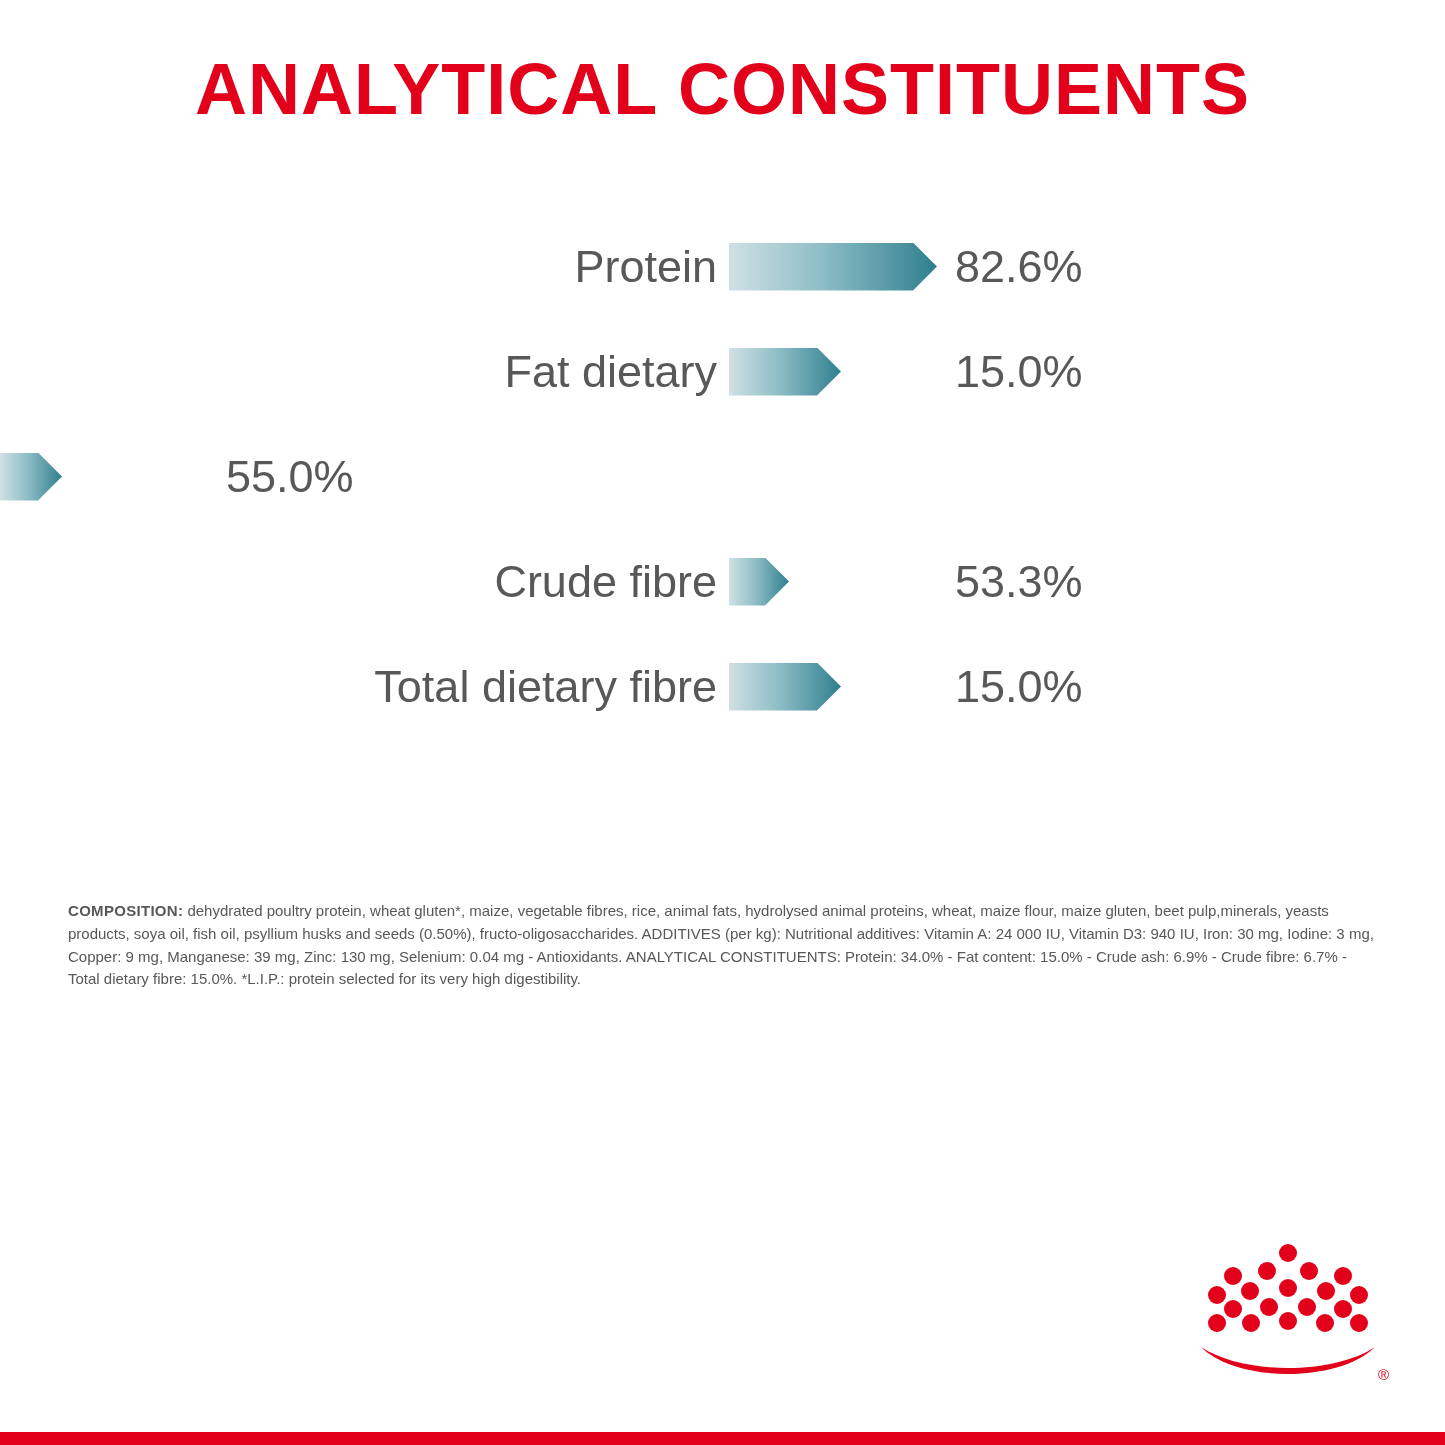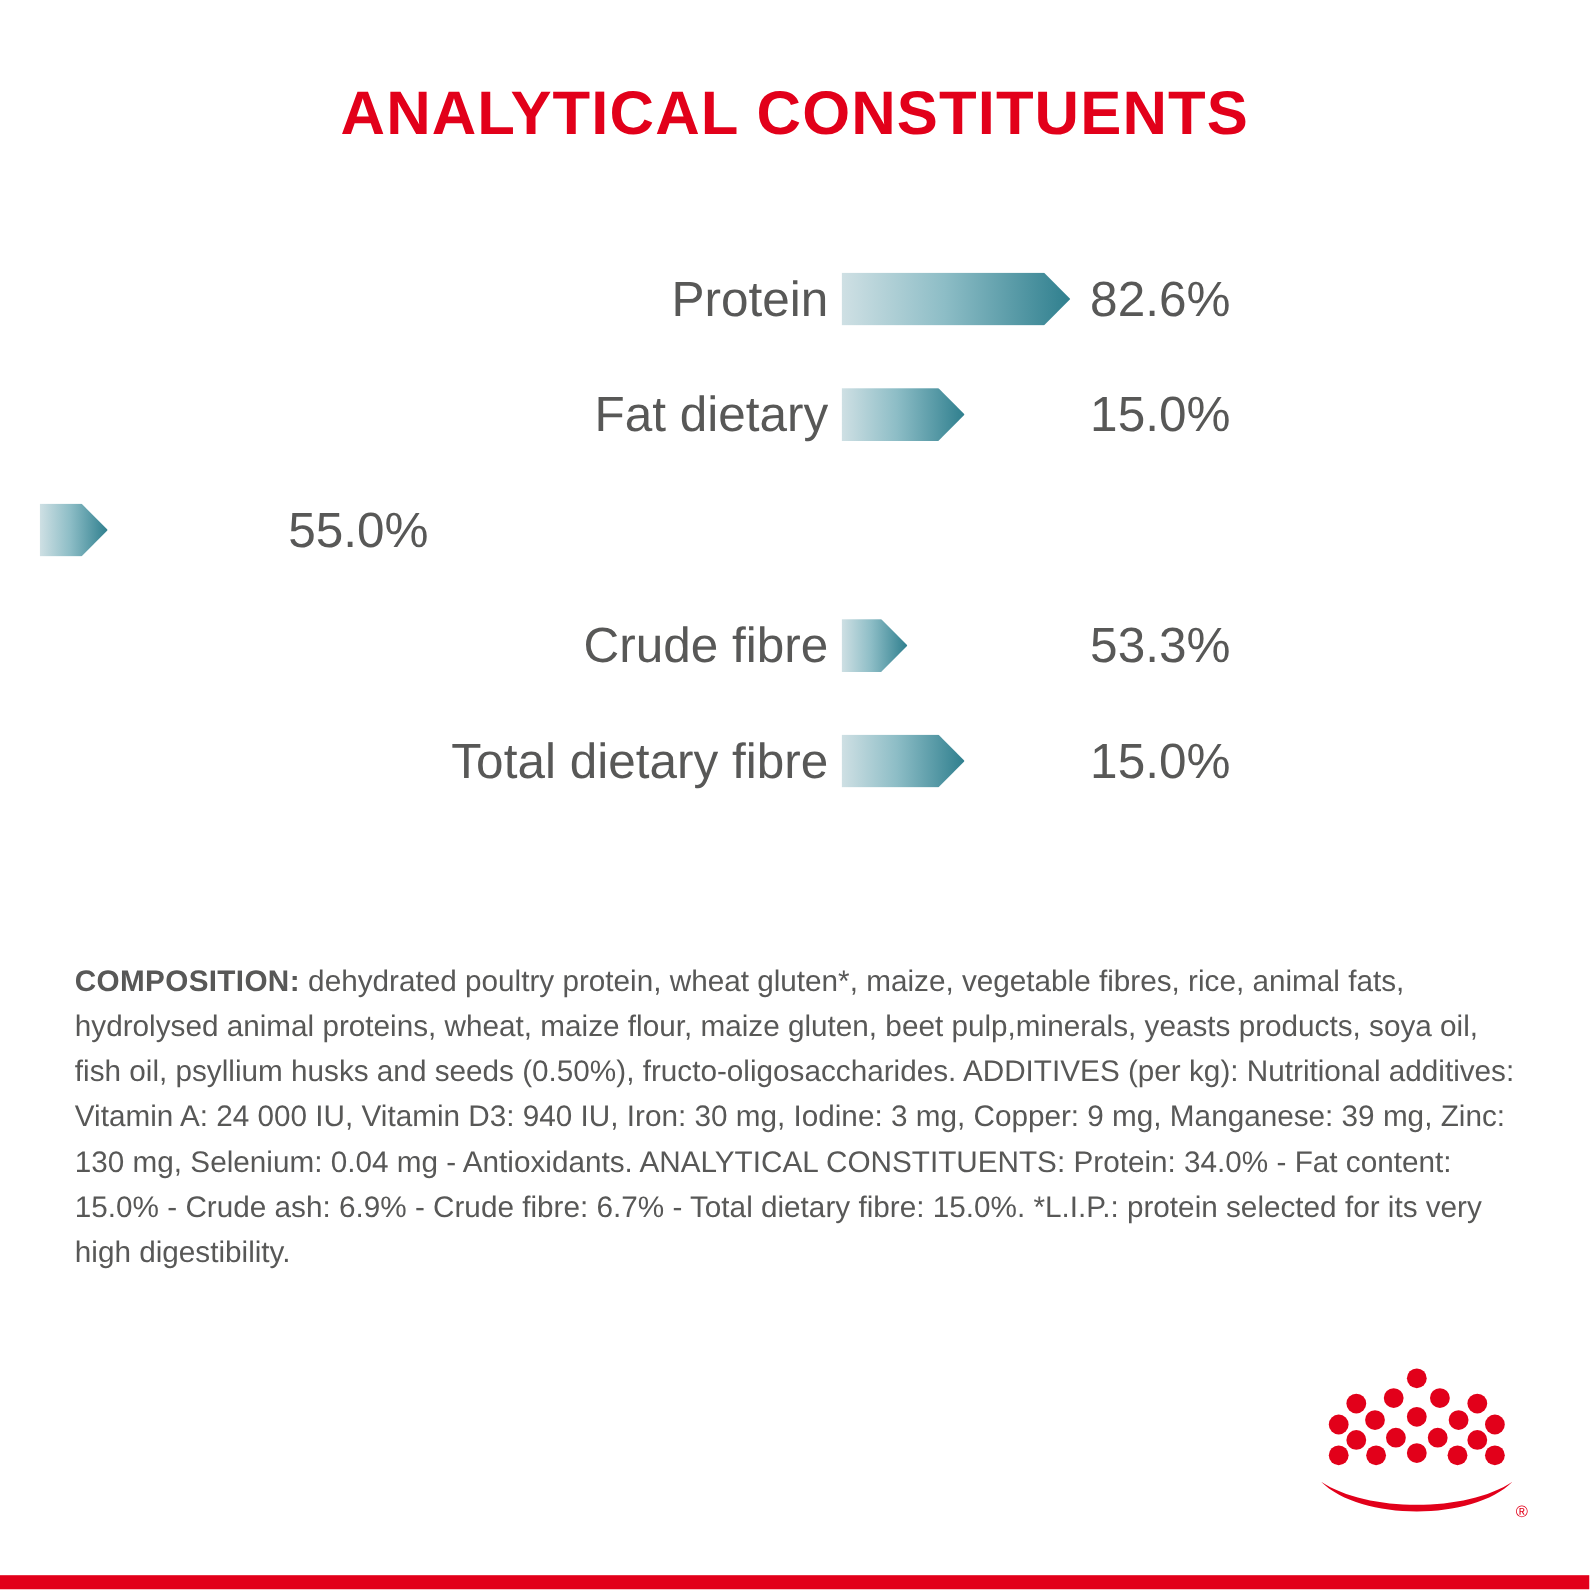--- a/index.html
+++ b/index.html
@@ -12,39 +12,38 @@
     height: 1445px;
     font-family: "Liberation Sans", sans-serif;
     position: relative;
     overflow: hidden;
   }
 
   
   .title {
     text-align: center;
     color: #e2001a;
-    font-size: 56px;
+    font-size: 72px;
     font-weight: bold;
     letter-spacing: 1px;
-    padding-top: 74px;
+    padding-top: 52px;
     line-height: 1.05;
   }
 
   
   .chart {
     margin-top: 108px;
     display: flex;
     flex-direction: column;
     gap: 43px;
   }
   .row {
     display: flex;
     align-items: center;
     height: 62px;
-    padding-left: 36px;
   }
   .row .label {
     width: 717px;
     text-align: right;
     padding-right: 12px;
     color: #585857;
     font-size: 45px;
     line-height: 1;
     white-space: nowrap;
   }
@@ -65,23 +64,23 @@
     padding-left: 18px;
     white-space: nowrap;
     line-height: 1;
   }
 
   
   .composition {
     position: absolute;
     left: 68px;
     right: 68px;
-    top: 872px;
+    top: 900px;
     color: #585857;
-    font-size: 27px;
+    font-size: 15px;
     line-height: 1.52;
     text-align: left;
   }
   .composition .heading {
     font-weight: bold;
     letter-spacing: 0.3px;
   }
 
   
   .logo {

